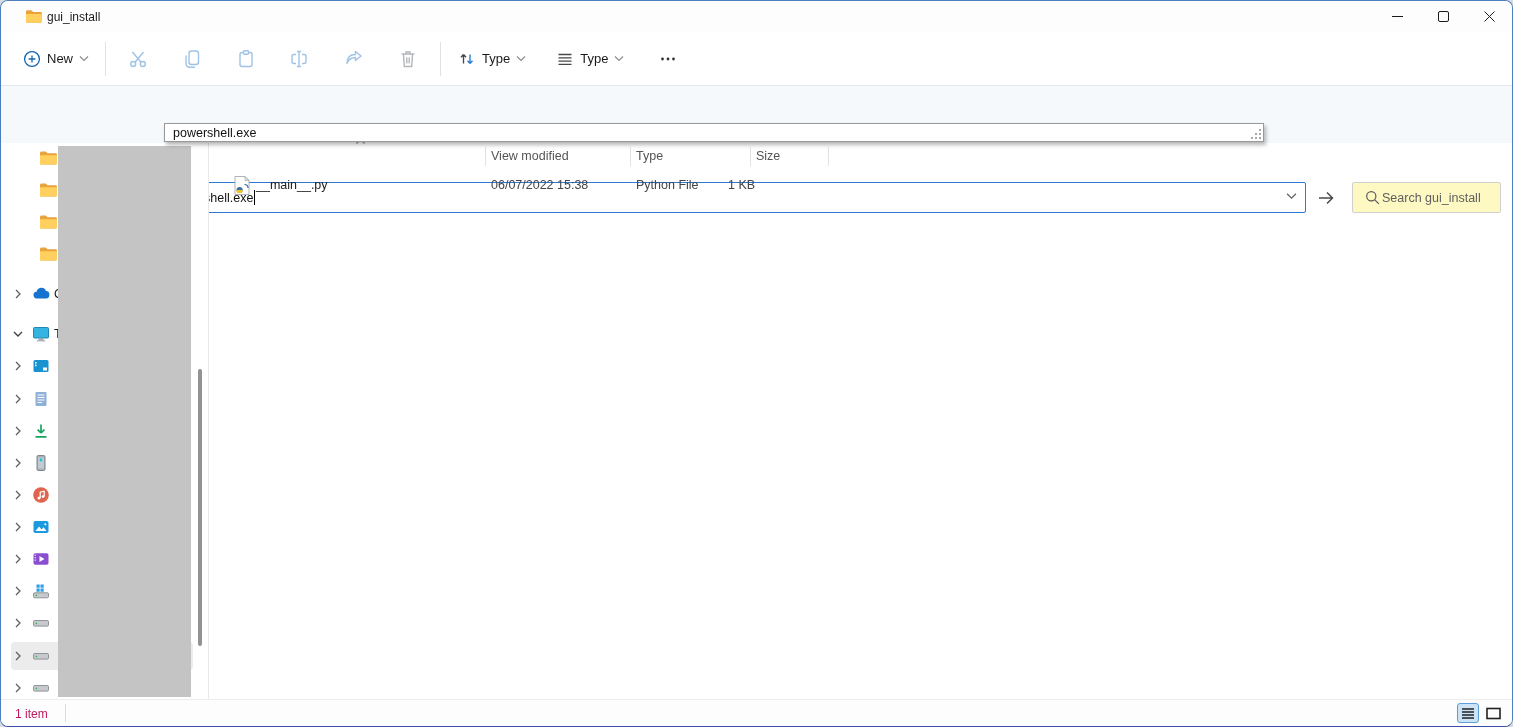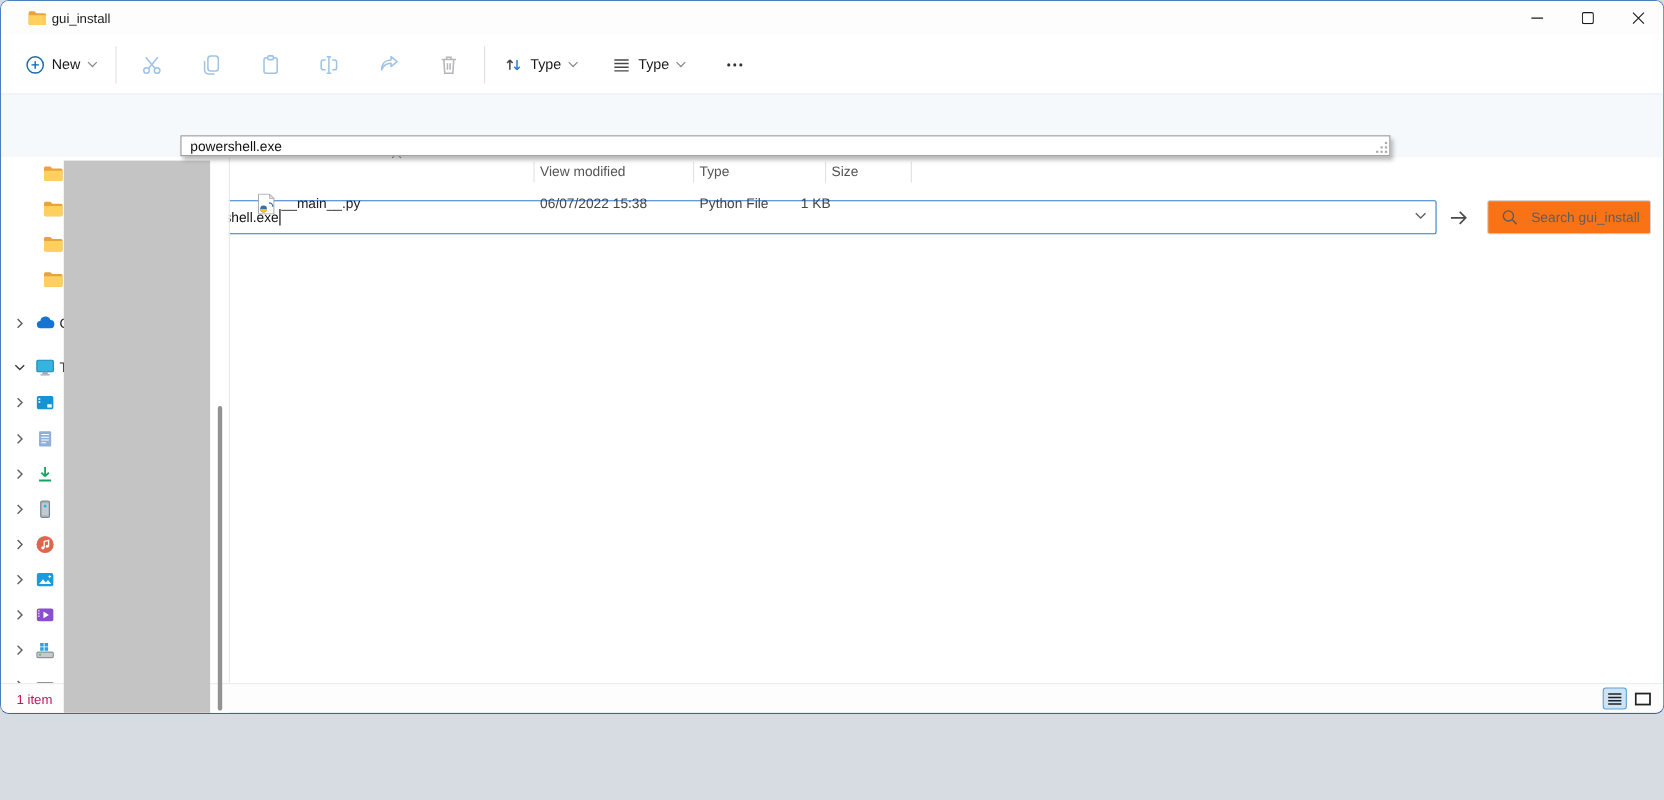--- a/index.html
+++ b/index.html
@@ -1,18 +1,18 @@
 <!DOCTYPE html>
 <html><head>
 <meta charset="utf-8">
 <style>
   html,body{margin:0;padding:0;background:#d7dce2;}
   *{box-sizing:border-box;}
   .window{
-    position:relative;width:1513px;height:649px;background:#fff;
+    position:relative;width:1513px;height:727px;background:#fff;
     font-family:"Liberation Sans",sans-serif;color:#1b1b1b;
     border:1px solid #4b7ec0;border-bottom-color:#3b4ba8;border-radius:8px;overflow:hidden;
   }
   .abs{position:absolute;}
   
   .titlebar{position:absolute;left:0;top:0;right:0;height:31px;background:#fdfdfd;}
   .tb-title{position:absolute;left:46px;top:9px;font-size:12px;color:#1b1b1b;}
   .win-controls{position:absolute;right:0;top:0;height:31px;display:flex;}
   .win-btn{width:46px;height:31px;display:flex;align-items:center;justify-content:center;cursor:default;}
   
@@ -28,22 +28,22 @@
   .addressbar{
     position:absolute;left:137px;top:96px;width:1168px;height:31px;background:#fff;
     border:1.5px solid #2e7ad2;border-radius:2px;display:flex;align-items:center;
   }
   .addr-text{font-size:12.5px;color:#111;margin-left:6px;white-space:pre;}
   .caret{display:inline-block;width:1px;height:15px;background:#000;margin-left:1px;vertical-align:-3px;animation:blink 1s steps(1) infinite;}
   @keyframes blink{50%{opacity:0;}}
   .addr-chevron{position:absolute;right:8px;top:9px;}
   .gobtn{position:absolute;left:1310px;top:97px;width:30px;height:29px;display:flex;align-items:center;justify-content:center;border-radius:4px;}
   .searchbox{
-    position:absolute;left:1351px;top:96px;width:149px;height:31px;background:#f97316;
-    border:1px solid #d0d0d0;border-radius:2px;display:flex;align-items:center;padding-left:12px;gap:10px;
+    position:absolute;left:1351px;top:96px;width:149px;height:31px;background:#fef9c3;
+    border:1px solid #d0d0d0;border-radius:2px;display:flex;align-items:center;padding-left:12px;
   }
   .searchbox input{border:none;outline:none;width:110px;font-family:"Liberation Sans",sans-serif;font-size:12.5px;color:#333;background:transparent;}
   .searchbox input::placeholder{color:#5f5f5f;opacity:1;}
   
   .autocomplete{
     position:absolute;left:163px;top:122px;width:1100px;height:19px;background:#fff;
     border:1px solid #999;box-shadow:2px 3px 4px rgba(0,0,0,.28);z-index:40;display:flex;align-items:center;
   }
   .ac-item{font-size:12.5px;color:#111;padding-left:8px;flex:1;}
   .ac-grip{position:absolute;right:1px;bottom:1px;width:14px;height:15px;display:flex;align-items:flex-end;justify-content:flex-end;}

